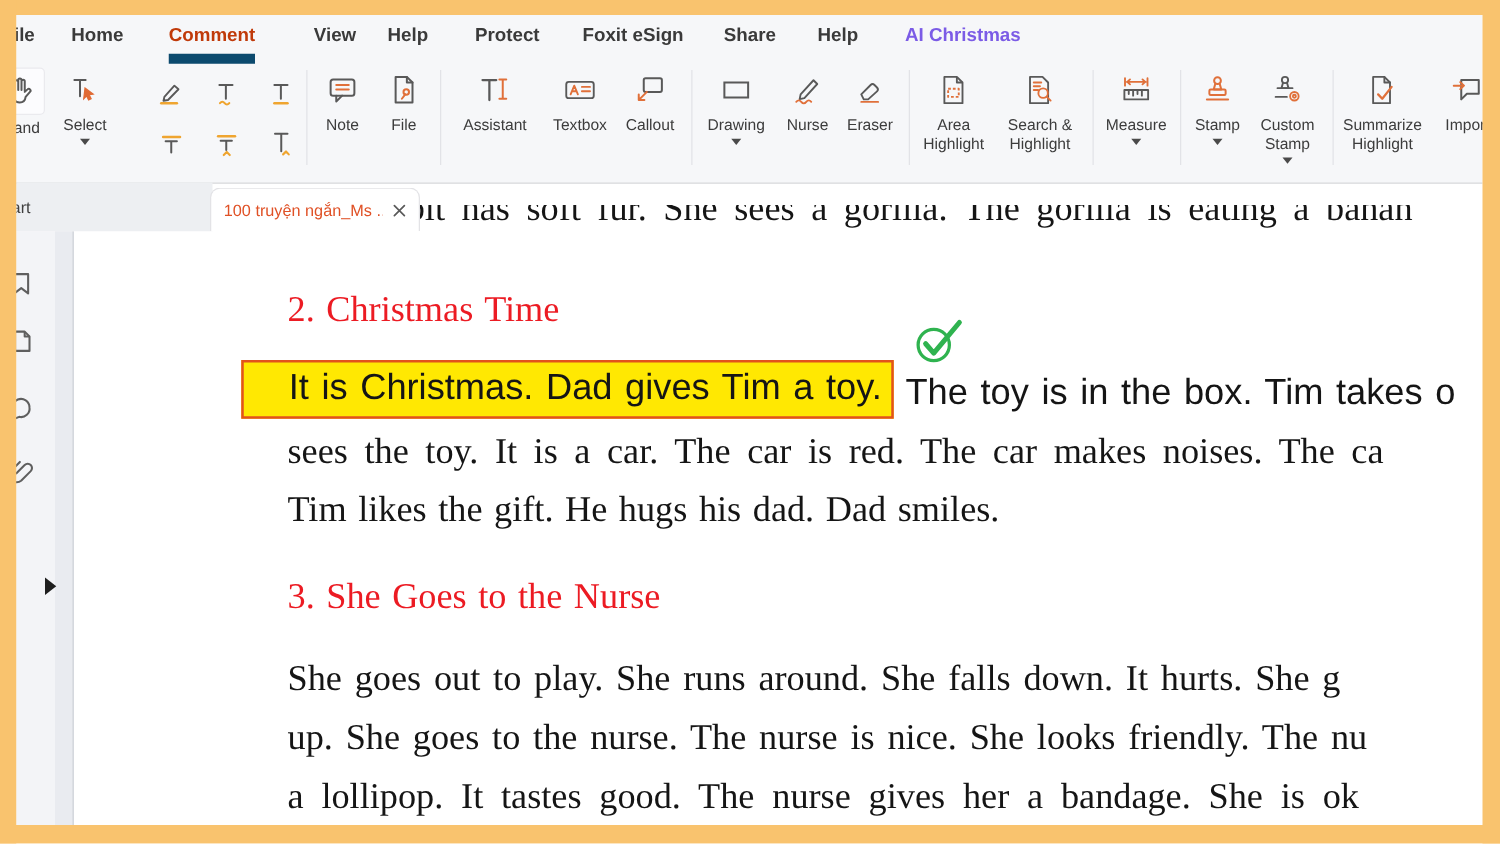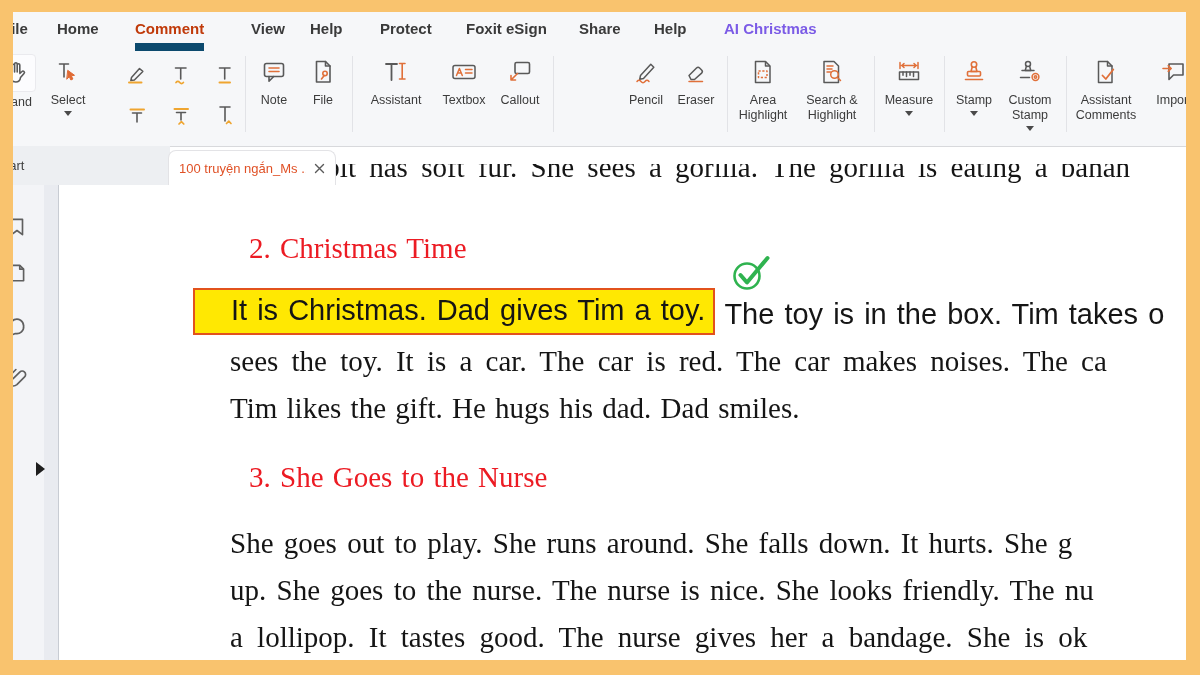--- a/index.html
+++ b/index.html
@@ -41,21 +41,21 @@
   
   .sidebar{position:absolute;left:13px;top:185px;bottom:15px;width:45px;background:#F3F4F7;z-index:2;}
   .side-scroll{position:absolute;left:44px;top:185px;bottom:15px;width:14px;background:#E9EBF0;z-index:2;}
   .side-divider{position:absolute;left:58px;top:185px;bottom:15px;width:1px;background:#C8CCD3;z-index:2;}
   .side-icon{position:absolute;left:6px;width:22px;height:22px;z-index:3;}
   .expander{position:absolute;left:36px;top:462px;width:0;height:0;z-index:4;
             border-top:7px solid transparent;border-bottom:7px solid transparent;border-left:9px solid #1E1E1E;}
   
   .doc-text{position:absolute;font-family:"Liberation Serif","DejaVu Serif",serif;font-size:29px;
             color:#151515;white-space:nowrap;z-index:1;word-spacing:2px;}
-  .doc-h{color:#EC1B23;margin-left:19px;}
+  .doc-h{color:#EC1B23;}
   .hl-row{position:absolute;left:193px;top:288px;display:flex;align-items:center;z-index:1;
           font-family:Liberation Sans, sans-serif;font-size:29px;color:#151515;white-space:nowrap;}
   .hl-box{background:#FFE802;border:2px solid #E2521C;padding:4px 8px 6px 36px;word-spacing:2px;}
   .hl-rest{margin-left:9px;padding-top:6px;word-spacing:2px;}
   .check-badge{position:absolute;left:731px;top:253px;width:40px;height:40px;z-index:4;}
   .ws3{word-spacing:3px;} .ws6{word-spacing:6px;} .ws7{word-spacing:7px;}
 </style>
 </head>
 <body>
 
@@ -187,29 +187,38 @@
         <svg width="28" height="28" viewBox="0 0 28 28" fill="none" stroke="#595959" stroke-width="1.6" stroke-linecap="round" stroke-linejoin="round">
           <rect x="9" y="4.5" width="14.5" height="11" rx="1.5"></rect>
           <path d="M11.5 15.5L5.5 21.5M5 17.5V22h4.5" stroke="#E0703A"></path>
         </svg>
       </span>
       <span class="tlabel">Callout</span>
     </div>
 
     <div class="vdiv" style="left:540px"></div>
 
+    <div class="tool" style="left:546px;width:60px">
+      <span class="tico">
+        <svg width="28" height="28" viewBox="0 0 28 28" fill="none" stroke="#595959" stroke-width="1.6">
+          <rect x="4.5" y="8" width="19" height="12"></rect>
+        </svg>
+      </span>
+      <span class="tlabel">Drawing</span>
+      <span class="caret"></span>
+    </div>
 
     <div class="tool" style="left:610px;width:46px">
       <span class="tico">
         <svg width="28" height="28" viewBox="0 0 28 28" fill="none" stroke="#595959" stroke-width="1.5" stroke-linecap="round" stroke-linejoin="round">
           <path d="M8.5 17.5L18.8 6.2l3 3L11.5 20.5l-3.8.8z"></path>
           <path d="M5 23.5c1.3-1.6 2.7-1.6 4 0s2.7 1.6 4 0 2.7-1.6 4 0" stroke="#E0703A"></path>
         </svg>
       </span>
-      <span class="tlabel">Pencil</span>
+      <span class="tlabel">Nurse</span>
     </div>
 
     <div class="tool" style="left:658px;width:50px">
       <span class="tico">
         <svg width="28" height="28" viewBox="0 0 28 28" fill="none" stroke="#595959" stroke-width="1.5" stroke-linecap="round" stroke-linejoin="round">
           <path d="M7 17.5L14.5 10a2.2 2.2 0 0 1 3.1 0l2 2a2.2 2.2 0 0 1 0 3.1L12.5 21.5H9z"></path>
           <path d="M7 23.5h13.5" stroke="#E0703A"></path>
         </svg>
       </span>
       <span class="tlabel">Eraser</span>
@@ -286,21 +295,21 @@
     <div class="vdiv" style="left:1053px"></div>
 
     <div class="tool" style="left:1057px;width:72px">
       <span class="tico">
         <svg width="28" height="28" viewBox="0 0 28 28" fill="none" stroke="#595959" stroke-width="1.5" stroke-linecap="round" stroke-linejoin="round">
           <path d="M6.5 3.5h9L20 8v16.5H6.5z"></path>
             <path d="M15.5 3.5V8H20"></path>
           <path d="M10.5 17.5l3.3 3.5 7.5-9.5" stroke="#E0703A" stroke-width="1.8"></path>
         </svg>
       </span>
-      <span class="tlabel" style="max-width:70px">Assistant Comments</span>
+      <span class="tlabel" style="max-width:70px">Summarize Highlight</span>
     </div>
 
     <div class="tool" style="left:1133px;width:56px">
       <span class="tico">
         <svg width="28" height="28" viewBox="0 0 28 28" fill="none" stroke="#595959" stroke-width="1.6" stroke-linecap="round" stroke-linejoin="round">
           <path d="M9 6h14v11H13.5L9 21.5z"></path>
           <path d="M3 10.5h8M8.2 7.7l3 2.8-3 2.8" stroke="#E0703A"></path>
         </svg>
       </span>
       <span class="tlabel">Import</span>

